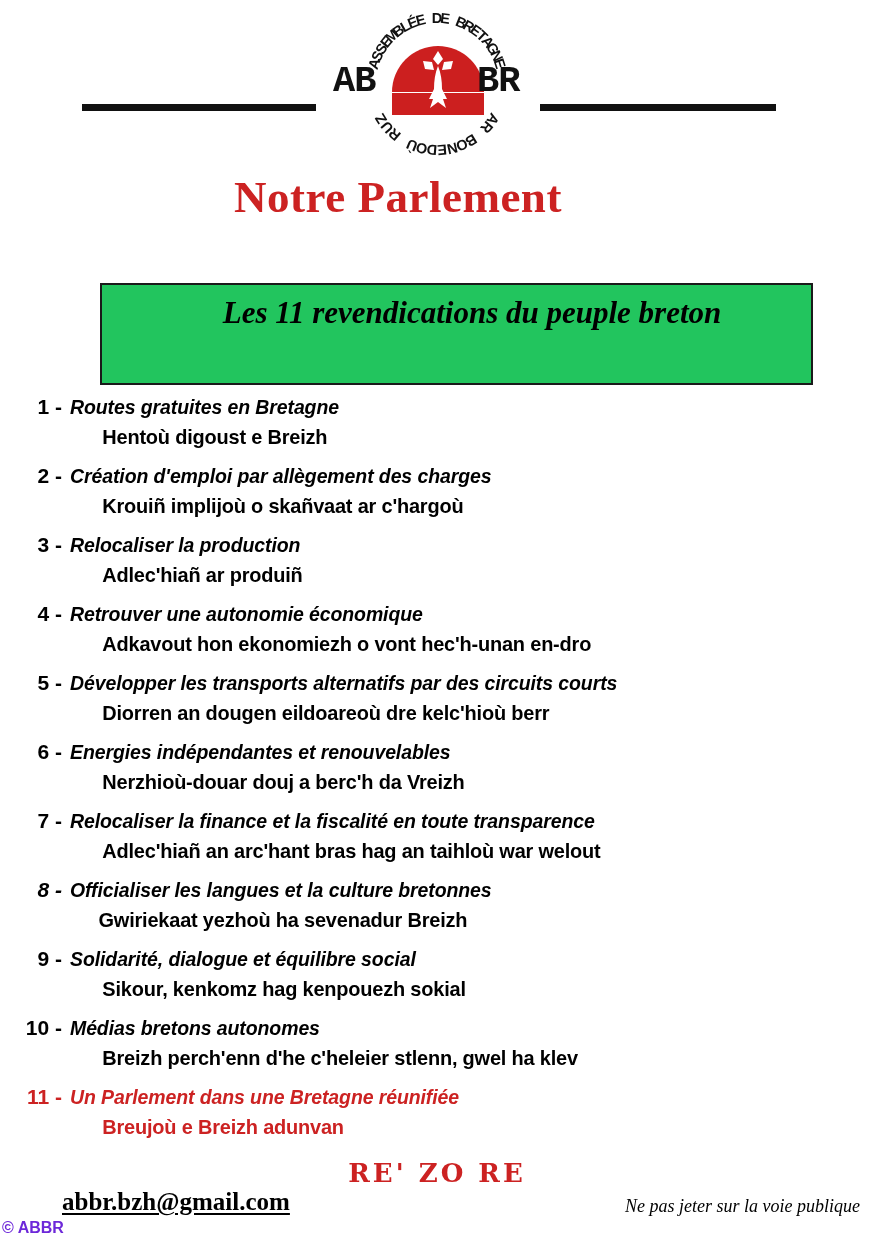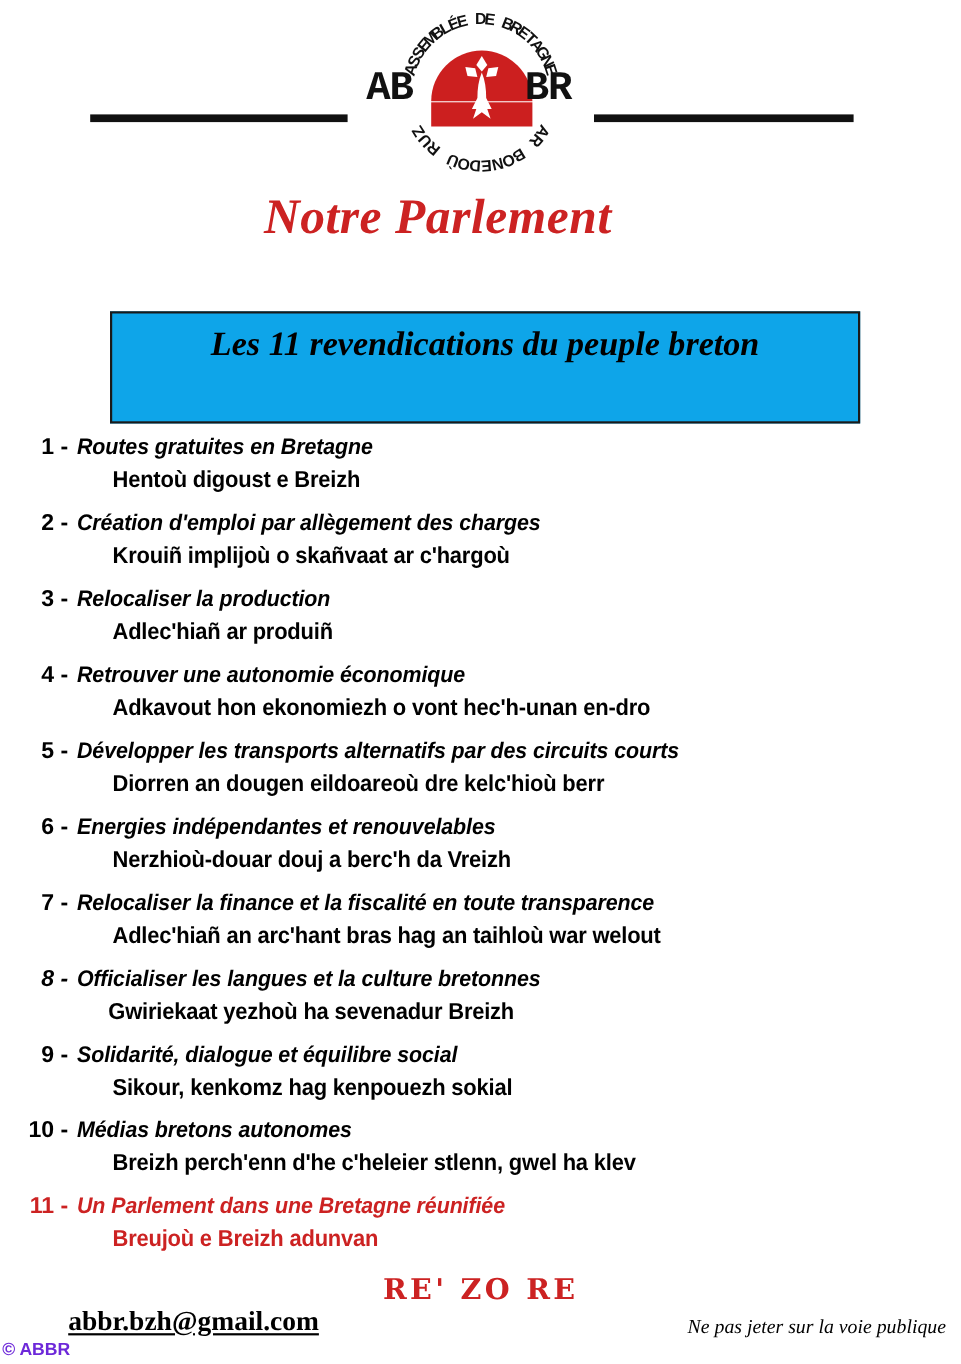--- a/index.html
+++ b/index.html
@@ -92,41 +92,41 @@
   #logo-ab { left: 6px; }
   #logo-br { left: 150px; }
 
   
   #title-block {
     position: absolute;
     left: 0;
     top: 168px;
     width: 796px;
     text-align: center;
-    font-style: italic;
   }
   .title-line {
     font-family: "Liberation Serif", serif;
     font-weight: bold;
     font-size: 45px;
     line-height: 58px;
     color: #cc2222;
     letter-spacing: 0.5px;
   }
 
   
   #subtitle-box {
     position: absolute;
     left: 100px;
     top: 283px;
     width: 678px;
     height: 98px;
     border: 2px solid #1a1a1a;
-    background: #0ea5e9;
+    background: #22c55e;
     text-align: center;
+    padding-left: 31px;
   }
   #subtitle-fr {
     font-family: "Liberation Serif", serif;
     font-weight: bold;
     font-style: italic;
     font-size: 31px;
     line-height: 46px;
     margin-top: 5px;
     color: #000000;
   }

